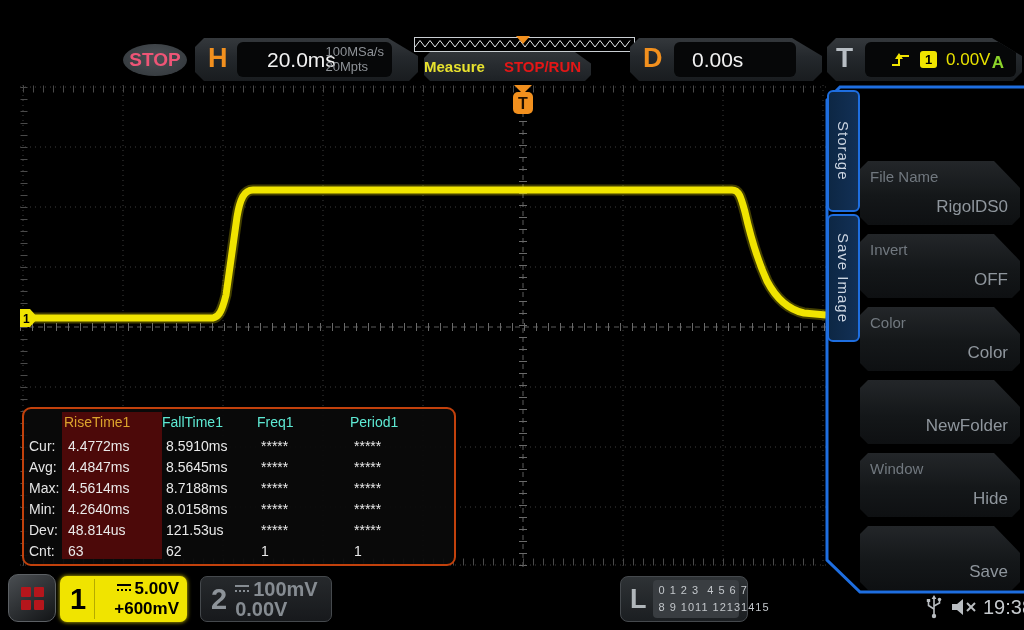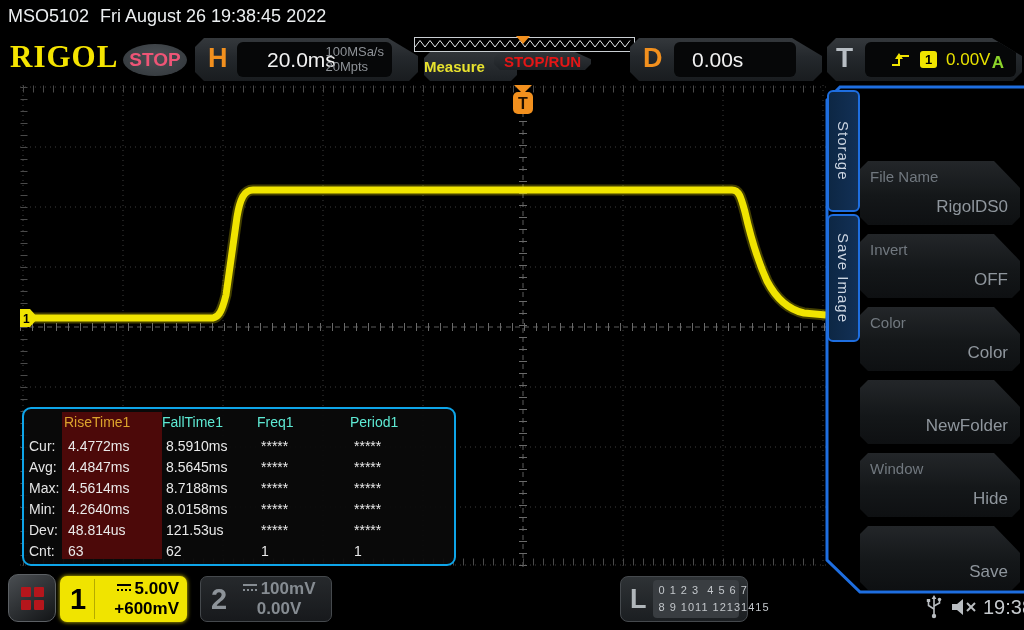--- a/index.html
+++ b/index.html
@@ -36,21 +36,21 @@
   .src-badge{background:#f0e400;color:#000;font-weight:bold;font-size:13px;border-radius:3px;
     width:17px;height:17px;display:flex;align-items:center;justify-content:center;}
   .tl-val{color:#e8e200;font-size:17px;}
   .sweep{color:#8cd42a;font-weight:bold;font-size:17px;position:absolute;right:12px;top:11px;}
 
   
   #grat{left:20px;top:85px;width:806px;height:482px;}
 
   
   #mtable{left:22px;top:407px;width:430px;height:155px;background:rgba(10,10,10,0.92);
-    border:2px solid #0ea5e9;border-radius:9px;overflow:hidden;}
+    border:2px solid #c2410c;border-radius:9px;overflow:hidden;}
   #redcol{position:absolute;left:38px;top:3px;width:100px;height:147px;background:#4c0909;}
   #mgrid{position:absolute;left:0;top:0;display:grid;
     grid-template-columns:40px 98px 95px 93px 96px;
     grid-template-rows:26px repeat(6,21px);font-size:14px;}
   .mcell{display:flex;align-items:center;color:#e9e9e9;white-space:nowrap;}
   .mhead{color:#5eead4;}
   .mhead.rise{color:#dca32c;}
   .mlabel{color:#e4e4e4;padding-left:5px;}
   .mval{padding-left:4px;}
 
@@ -74,44 +74,39 @@
     grid-template-rows:10px 10px;gap:3px;}
   .quickbtn .sq{background:#b5161c;border-radius:1px;}
   .chbadge{border-radius:7px;display:flex;align-items:center;}
   #ch1{left:60px;top:576px;width:127px;height:46px;background:#f0e400;box-shadow:0 0 4px #d8cc00;}
   #ch1 .num{color:#000;font-weight:bold;font-size:29px;padding:0 8px 0 10px;}
   #ch1 .vals{flex:1;text-align:right;color:#000;font-weight:bold;font-size:17px;line-height:20px;
     padding-right:8px;border-left:1px solid rgba(0,0,0,0.25);}
   #ch2{left:200px;top:576px;width:132px;height:46px;background:linear-gradient(180deg,#26292c,#17191c);
     border:1px solid #45494d;box-sizing:border-box;}
   #ch2 .num{color:#8d9399;font-weight:bold;font-size:29px;padding:0 8px 0 10px;}
-  #ch2 .vals{flex:1;text-align:center;color:#868c92;font-weight:bold;font-size:17px;line-height:20px;padding-right:8px;}
+  #ch2 .vals{flex:1;text-align:left;color:#868c92;font-weight:bold;font-size:20px;line-height:20px;padding-right:8px;}
   .dc-icon{display:inline-block;width:14px;height:9px;border-top:2px solid currentColor;
     position:relative;margin-right:4px;vertical-align:middle;}
   .dc-icon::after{content:"";position:absolute;left:0;top:3px;width:100%;border-top:2px dotted currentColor;}
   #labadge{left:620px;top:576px;width:128px;height:46px;border-radius:8px;
     background:linear-gradient(180deg,#2e3235,#1b1e21);border:1px solid #45494d;box-sizing:border-box;
     display:flex;align-items:center;}
   #labadge .L{color:#b0b6ba;font-weight:bold;font-size:27px;padding:0 6px 0 9px;}
   #labadge .tile{background:#393d41;border-radius:4px;width:86px;height:38px;color:#c3c7cb;
     font-size:11px;line-height:17px;padding:2px 0 0 6px;box-sizing:border-box;white-space:pre;letter-spacing:1px;}
   #clock{left:983px;top:596px;color:#c4c8cc;font-size:20px;}
   .sysicon{color:#b9bdc1;}
 </style>
 </head>
 <body>
 
 <div id="screen">
 
-  <div class="abs" id="statusbar">
-    <span class="model">MSO5102</span>
-    <span class="dt">Fri August 26 19:38:45 2022</span>
-  </div>
-
-  <div class="abs brand">RIGOL</div>
+
   <div class="abs stop-oval">
     <span>STOP</span>
   </div>
 
   <div class="abs tbtn" style="left:195px;top:38px;width:223px;height:43px;">
     <span class="abs orange-letter" style="left:13px;top:5px;">H</span>
     <div class="inset" style="left:42px;top:4px;right:26px;bottom:4px;">
       <span class="abs hscale" style="left:30px;top:6px;">20.0ms</span>
       <div class="srate">
         <div>100MSa/s</div>
@@ -123,21 +118,21 @@
   <div class="abs" id="previewbar">
     <svg width="217" height="11" style="display:block">
       <polyline id="zigzag" points="0,9 5,2.5 10,9 15,2.5 20,9 25,2.5 30,9 35,2.5 40,9 45,2.5 50,9 55,2.5 60,9 65,2.5 70,9 75,2.5 80,9 85,2.5 90,9 95,2.5 100,9 105,2.5 110,9 115,2.5 120,9 125,2.5 130,9 135,2.5 140,9 145,2.5 150,9 155,2.5 160,9 165,2.5 170,9 175,2.5 180,9 185,2.5 190,9 195,2.5 200,9 205,2.5 210,9 215,2.5" fill="none" stroke="#e8eaec" stroke-width="1"></polyline>
     </svg>
   </div>
   <div class="abs" id="previewmark"></div>
 
   <div class="abs tbtn-sm measure-btn" style="left:424px;top:52px;width:93px;height:29px;">
     <span>Measure</span>
   </div>
-  <div class="abs tbtn-sm stoprun-btn" style="left:494px;top:52px;width:97px;height:18px;">
+  <div class="abs tbtn-sm stoprun-btn" style="left:494px;top:52px;width:97px;height:29px;">
     <span>STOP/RUN</span>
   </div>
 
   <div class="abs tbtn" style="left:630px;top:38px;width:192px;height:43px;">
     <span class="abs orange-letter" style="left:13px;top:5px;">D</span>
     <div class="inset" style="left:44px;top:4px;right:26px;bottom:4px;">
       <span class="abs hscale" style="left:18px;top:6px;">0.00s</span>
     </div>
   </div>
 

